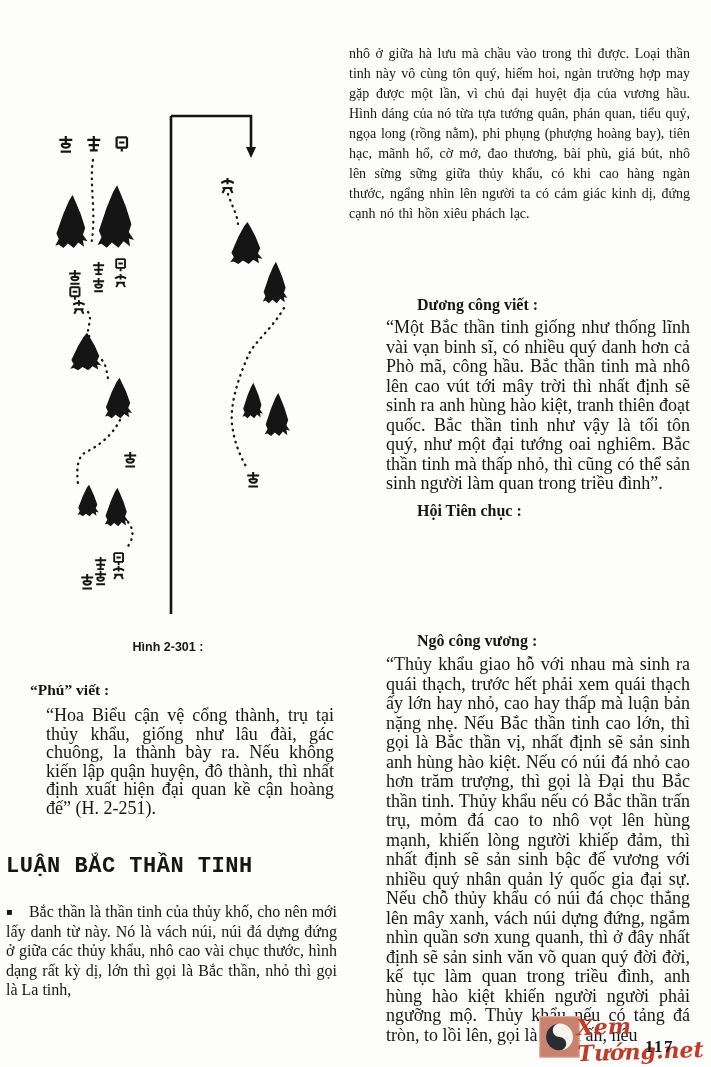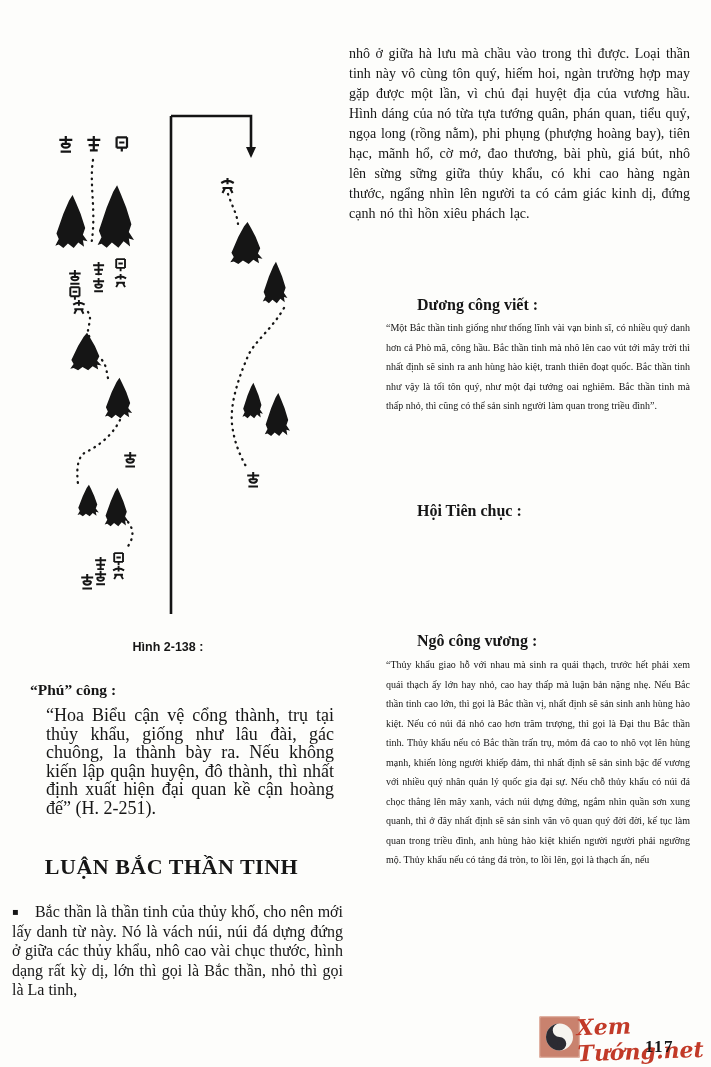--- a/index.html
+++ b/index.html
@@ -2,31 +2,31 @@
 <html><head>
 <meta charset="utf-8">
 <style>
   html,body{margin:0;padding:0;background:#e8e8e6;}
   .page{position:relative;width:711px;height:1067px;background:#fdfdfb;overflow:hidden;
         font-family:"Liberation Serif","DejaVu Serif",serif;color:#161616;}
   .abs{position:absolute;}
   
   .rc-p{left:349px;top:44px;width:341px;font-size:14px;line-height:20px;text-align:justify;word-spacing:1px;}
   .rc-h{left:373px;font-size:16px;font-weight:bold;margin-left:44px;}
-  .rc-q{left:386px;width:304px;font-size:10px;line-height:19.5px;text-align:justify;}
+  .rc-q{left:386px;width:304px;font-size:18px;line-height:19.5px;text-align:justify;}
   .pos-h1{top:296px}.pos-q1{top:318px}.pos-h2{top:502px}.pos-q2{top:526px}.pos-h3{top:632px}.pos-q3{top:655px}
   
   .figure{left:26px;top:94px;}
   .cap{left:28px;top:640px;width:280px;text-align:center;font-size:12.5px;line-height:15px;
        font-weight:bold;font-family:"Liberation Sans","DejaVu Sans",sans-serif;}
   .phu-h{left:30px;top:681px;font-size:15.5px;font-weight:bold;}
   .phu-q{left:46px;top:706px;width:288px;font-size:18px;line-height:18.6px;text-align:justify;}
-  .sec{left:6px;top:854px;width:331px;text-align:center;font-weight:bold;font-size:22px;letter-spacing:.5px;
-       font-family:Liberation Serif, serif;}
-  .intro{left:6px;top:902px;width:331px;font-size:16px;line-height:19.5px;text-align:justify;margin-left:6px;}
+  .sec{left:6px;top:854px;width:331px;text-align:left;font-weight:bold;font-size:22px;letter-spacing:.5px;
+       font-family:Liberation Mono, monospace;}
+  .intro{left:6px;top:902px;width:331px;font-size:16px;line-height:19.5px;text-align:justify;}
   .bullet{font-family:"DejaVu Sans",sans-serif;font-size:10px;vertical-align:2px;}
   .gap{display:inline-block;width:16px;}
   
   .wm-text{left:577px;top:1012px;font-size:22px;font-weight:bold;font-style:italic;
            font-family:"DejaVu Serif",serif;color:#c23a28;transform:rotate(-2deg);}
   .pnum{left:645px;top:1037px;font-size:17px;font-weight:bold;letter-spacing:1.5px;}
   svg{display:block}
 </style>
 </head>
 <body>
@@ -109,24 +109,24 @@
     <g>
       <use href="#mtn" transform="translate(202,127) scale(1.15,0.88)"></use>
       <use href="#mtn" transform="translate(235,167) scale(0.88,0.86)"></use>
       <use href="#mtn" transform="translate(215,288) scale(0.73,0.74)"></use>
       <use href="#mtn" transform="translate(237,298) scale(0.9,0.9)"></use>
     </g>
     <use href="#cm4" transform="translate(220,378) scale(1.2)"></use>
   </svg>
 
   <div class="abs cap">
-    <div>Hình 2-138 :</div>
+    <div>Hình 2-301 :</div>
   </div>
 
-  <div class="abs phu-h">“Phú” công :</div>
+  <div class="abs phu-h">“Phú” viết :</div>
   <div class="abs phu-q">“Hoa Biểu cận vệ cổng thành, trụ tại thủy khẩu, giống như lâu đài, gác chuông, la thành bày ra. Nếu không kiến lập quận huyện, đô thành, thì nhất định xuất hiện đại quan kề cận hoàng đế” (H. 2-251).</div>
 
   <div class="abs sec">LUẬN BẮC THẦN TINH</div>
 
   <div class="abs intro"><span class="bullet">▪</span><span class="gap"></span><span>Bắc thần là thần tinh của thủy khố, cho nên mới lấy danh từ này. Nó là vách núi, núi đá dựng đứng ở giữa các thủy khẩu, nhô cao vài chục thước, hình dạng rất kỳ dị, lớn thì gọi là Bắc thần, nhỏ thì gọi là La tinh,</span></div>
 
   <div class="abs rc-p">nhô ở giữa hà lưu mà chầu vào trong thì được. Loại thần tinh này vô cùng tôn quý, hiếm hoi, ngàn trường hợp may gặp được một lần, vì chủ đại huyệt địa của vương hầu. Hình dáng của nó từa tựa tướng quân, phán quan, tiểu quỷ, ngọa long (rồng nằm), phi phụng (phượng hoàng bay), tiên hạc, mãnh hổ, cờ mở, đao thương, bài phù, giá bút, nhô lên sừng sững giữa thủy khẩu, có khi cao hàng ngàn thước, ngẩng nhìn lên người ta có cảm giác kinh dị, đứng cạnh nó thì hồn xiêu phách lạc.</div>
 
   <div class="abs rc-h pos-h1">Dương công viết :</div>
   <div class="abs rc-q pos-q1">“Một Bắc thần tinh giống như thống lĩnh vài vạn binh sĩ, có nhiều quý danh hơn cả Phò mã, công hầu. Bắc thần tinh mà nhô lên cao vút tới mây trời thì nhất định sẽ sinh ra anh hùng hào kiệt, tranh thiên đoạt quốc. Bắc thần tinh như vậy là tối tôn quý, như một đại tướng oai nghiêm. Bắc thần tinh mà thấp nhỏ, thì cũng có thể sản sinh người làm quan trong triều đình”.</div>

